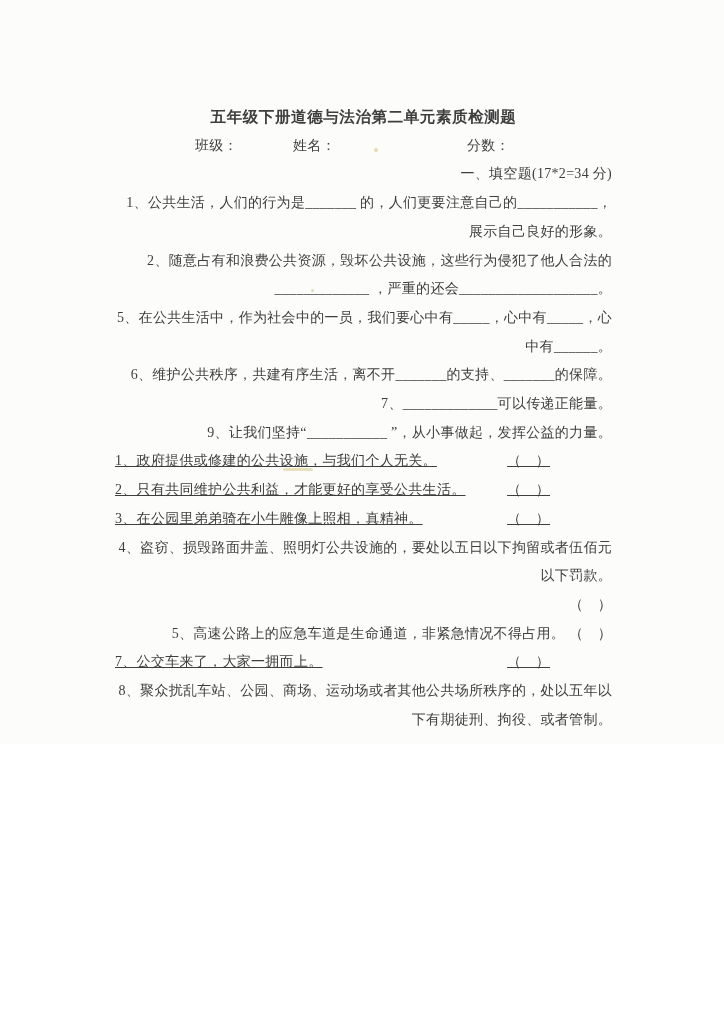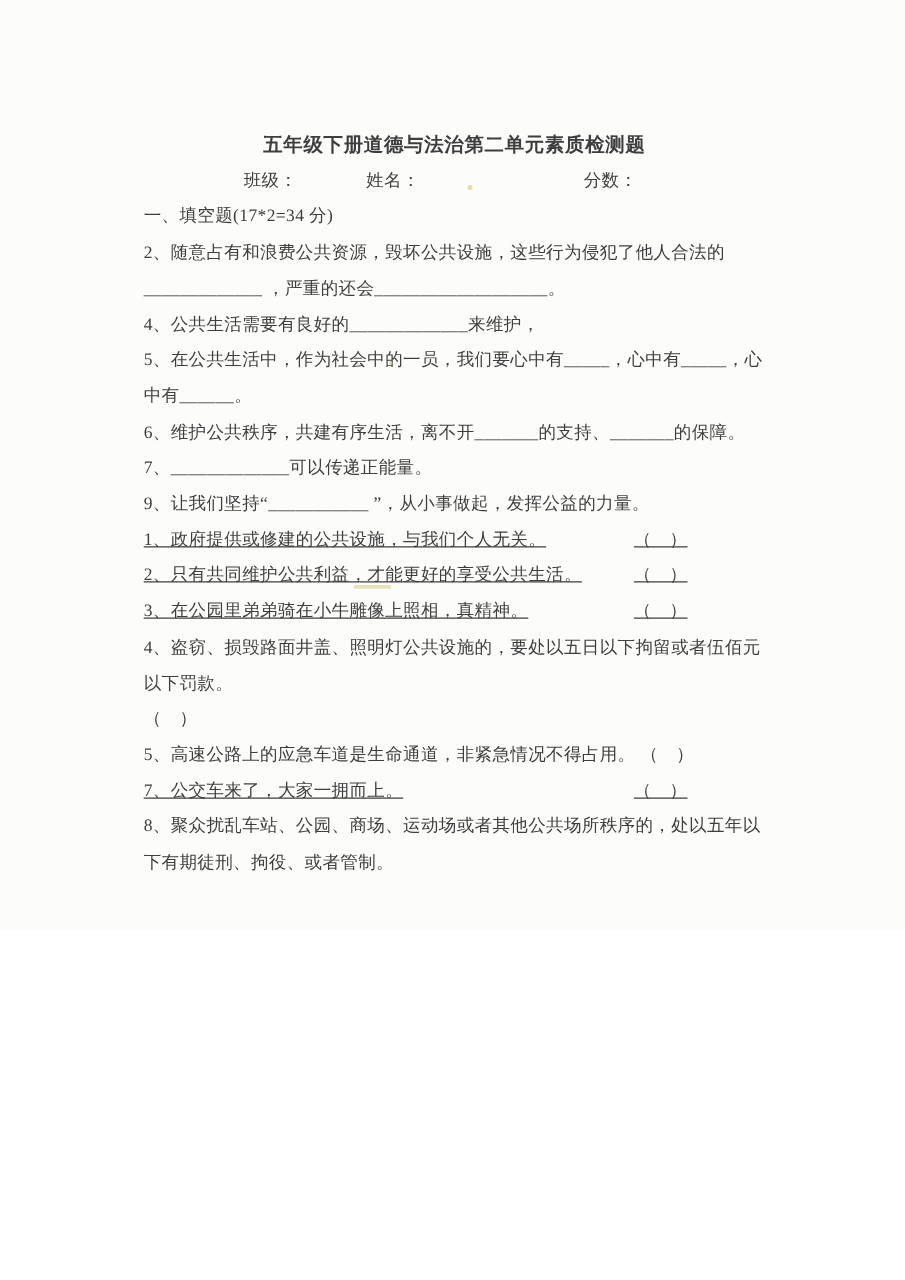--- a/index.html
+++ b/index.html
@@ -21,21 +21,21 @@
   }
   .doc{
     position:absolute;
     left:115px;top:103px;
     width:497px;
     font-size:14px;
     line-height:28.7px;
     color:var(--ink);
     letter-spacing:0.3px;
   }
-  .row{position:relative;}
+  .row{position:relative;text-align:right;}
   .title-row{
     text-align:center;
     font-size:15.5px;
     font-weight:600;
     letter-spacing:0.6px;
   }
   .header-row{height:28.7px;}
   .header-row .fld{position:absolute;top:0;}
   .fld-class{left:80px;}
   .fld-name{left:178px;}
@@ -67,22 +67,22 @@
     <div class="row title-row">五年级下册道德与法治第二单元素质检测题</div>
 
     <div class="row header-row">
       <span class="fld fld-class">班级：</span>
       <span class="fld fld-name">姓名：</span>
       <span class="fld fld-score">分数：</span>
     </div>
 
     <div class="row">一、填空题(17*2=34 分)</div>
 
+    <div class="row">1、公共生活，人们的行为是_______ 的，人们更要注意自己的___________，展示自己良好的形象。</div>
     <div class="row">2、随意占有和浪费公共资源，毁坏公共设施，这些行为侵犯了他人合法的_____________ ，严重的还会___________________。</div>
-    <div class="row">4、公共生活需要有良好的_____________来维护，</div>
     <div class="row">5、在公共生活中，作为社会中的一员，我们要心中有_____，心中有_____，心中有______。</div>
     <div class="row">6、维护公共秩序，共建有序生活，离不开_______的支持、_______的保障。</div>
     <div class="row">7、_____________可以传递正能量。</div>
     <div class="row">9、让我们坚持“___________ ”，从小事做起，发挥公益的力量。</div>
 
 
     <div class="row jrow-flex">
       <span>1、政府提供或修建的公共设施，与我们个人无关。</span>
       <span class="jbracket">（　）</span>
     </div>

